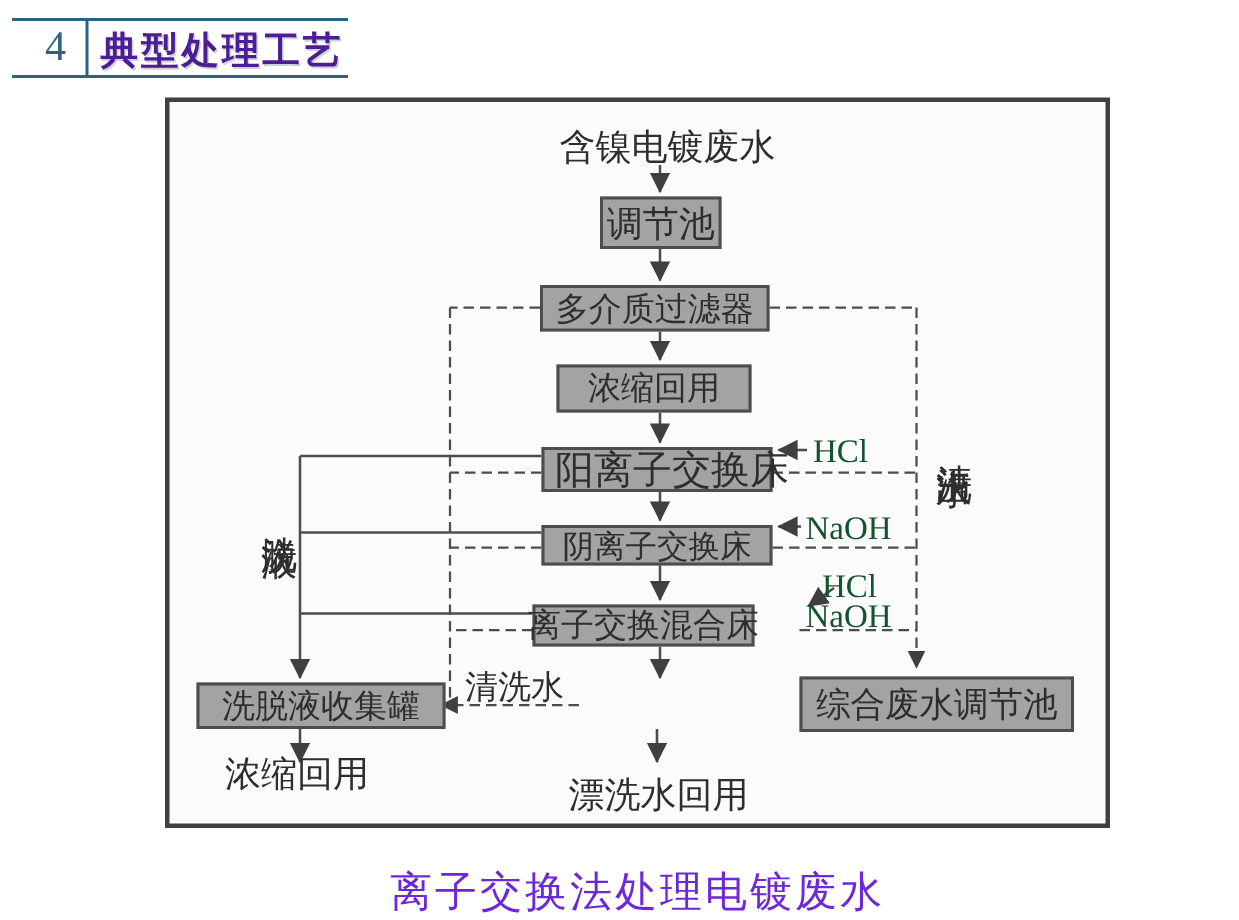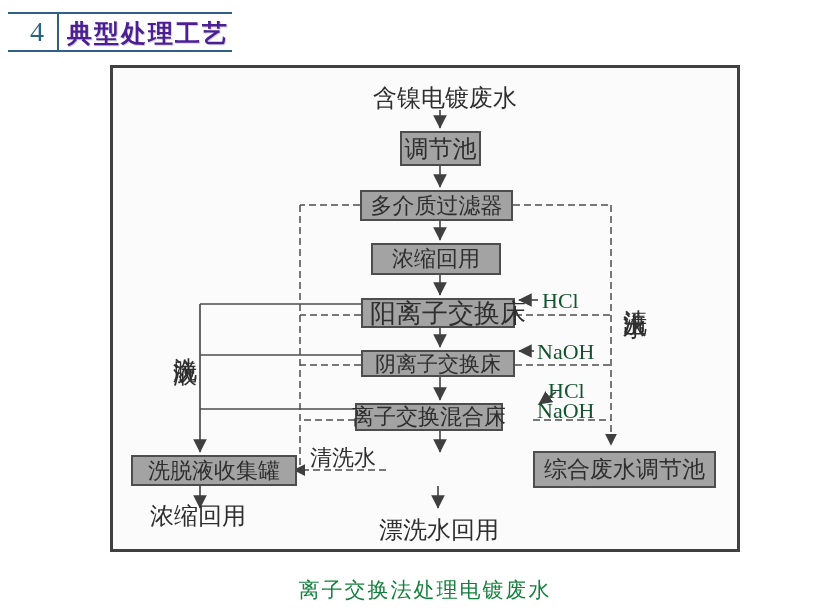--- a/index.html
+++ b/index.html
@@ -24,21 +24,21 @@
 
   .node{position:absolute;border:2px solid #4d4d4d;background:#a3a3a3;
         display:flex;align-items:center;justify-content:center;
         color:#2e2e2e;font-family:"Liberation Serif",serif;box-sizing:border-box;
         white-space:nowrap;}
   .lbl{position:absolute;color:#2e2e2e;font-family:"Liberation Serif",serif;white-space:nowrap;}
   .vert{writing-mode:vertical-rl;text-orientation:upright;letter-spacing:2px;}
   .chem{font-family:"Liberation Serif",serif;color:#14532d;}
 
   .caption{position:absolute;left:110px;top:576px;width:630px;text-align:center;
-           font-size:21px;color:#15803d;letter-spacing:2px;}
+           font-size:28px;color:#6d28d9;letter-spacing:2px;}
 </style>
 </head>
 <body>
 
 <div class="page">
 
   <div>
     <div class="hline top"></div>
     <div class="hnum">4</div>
     <div class="vline"></div>

